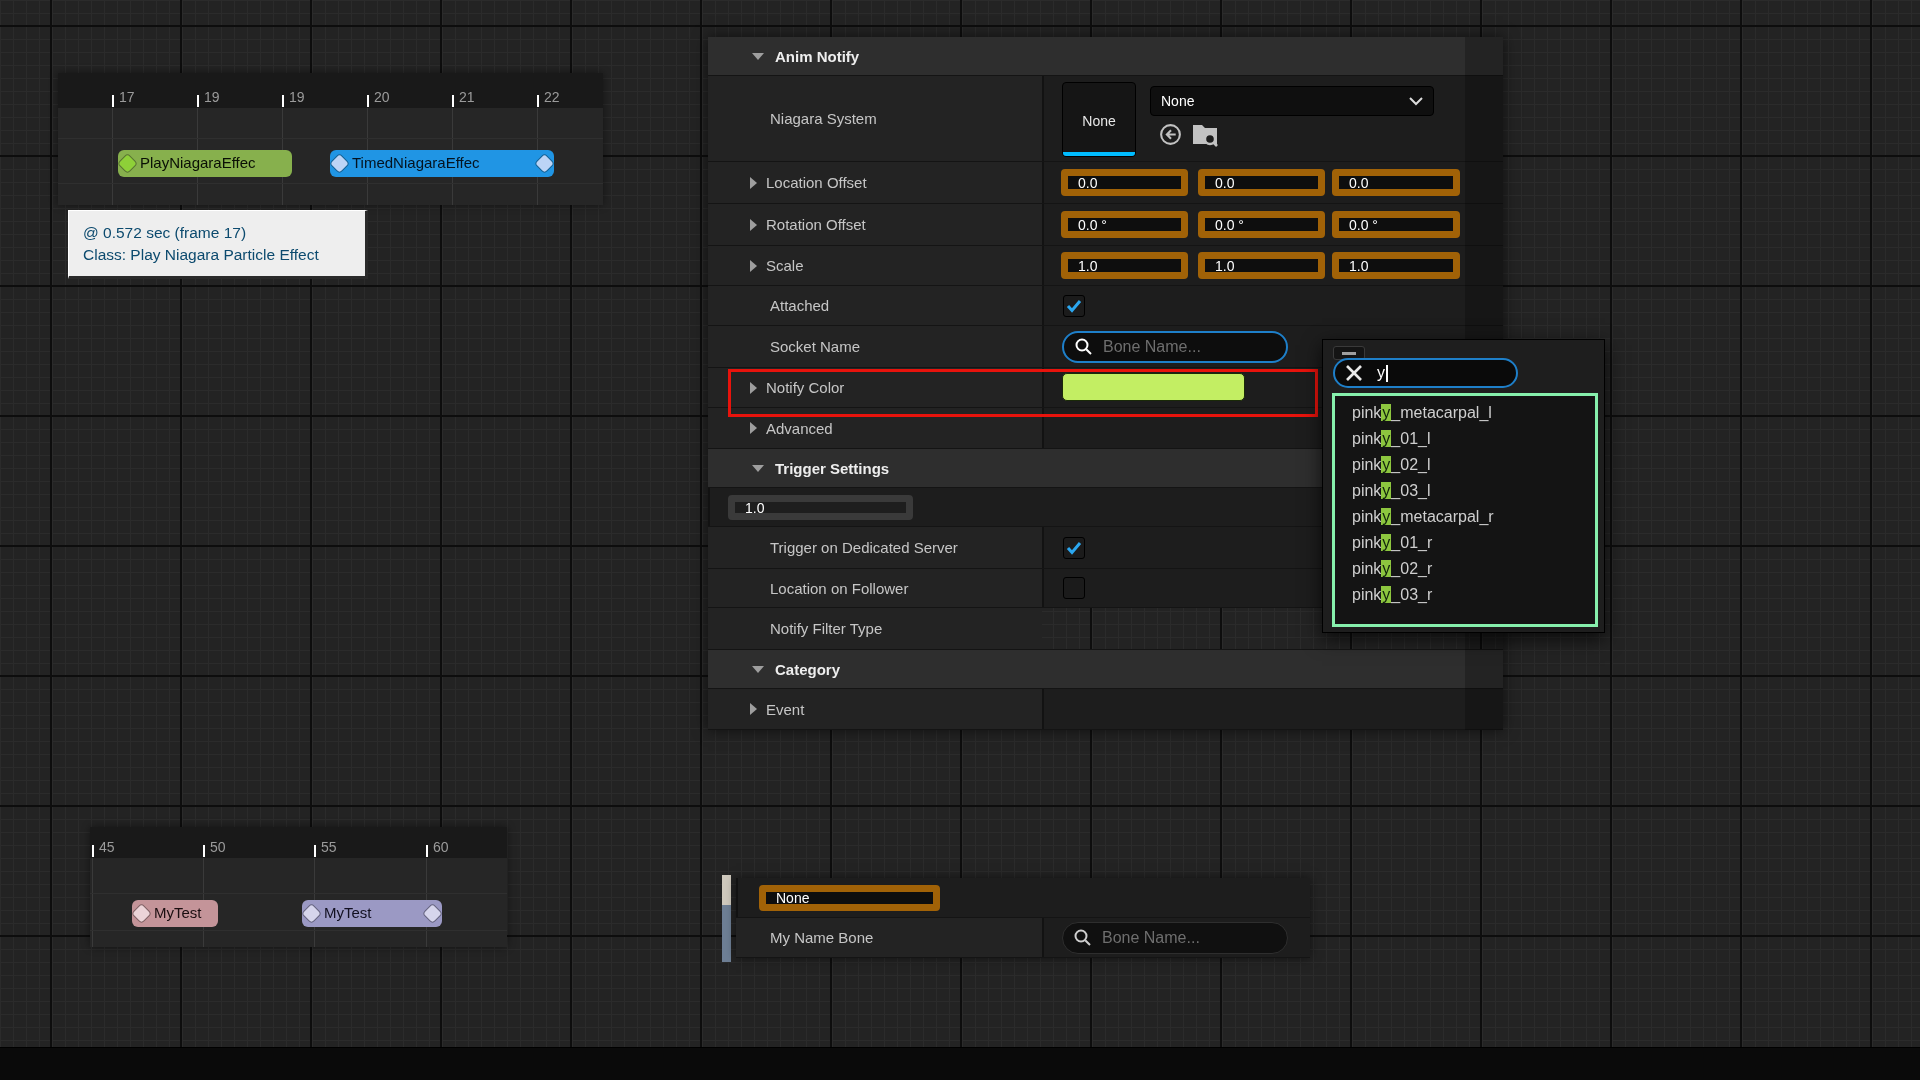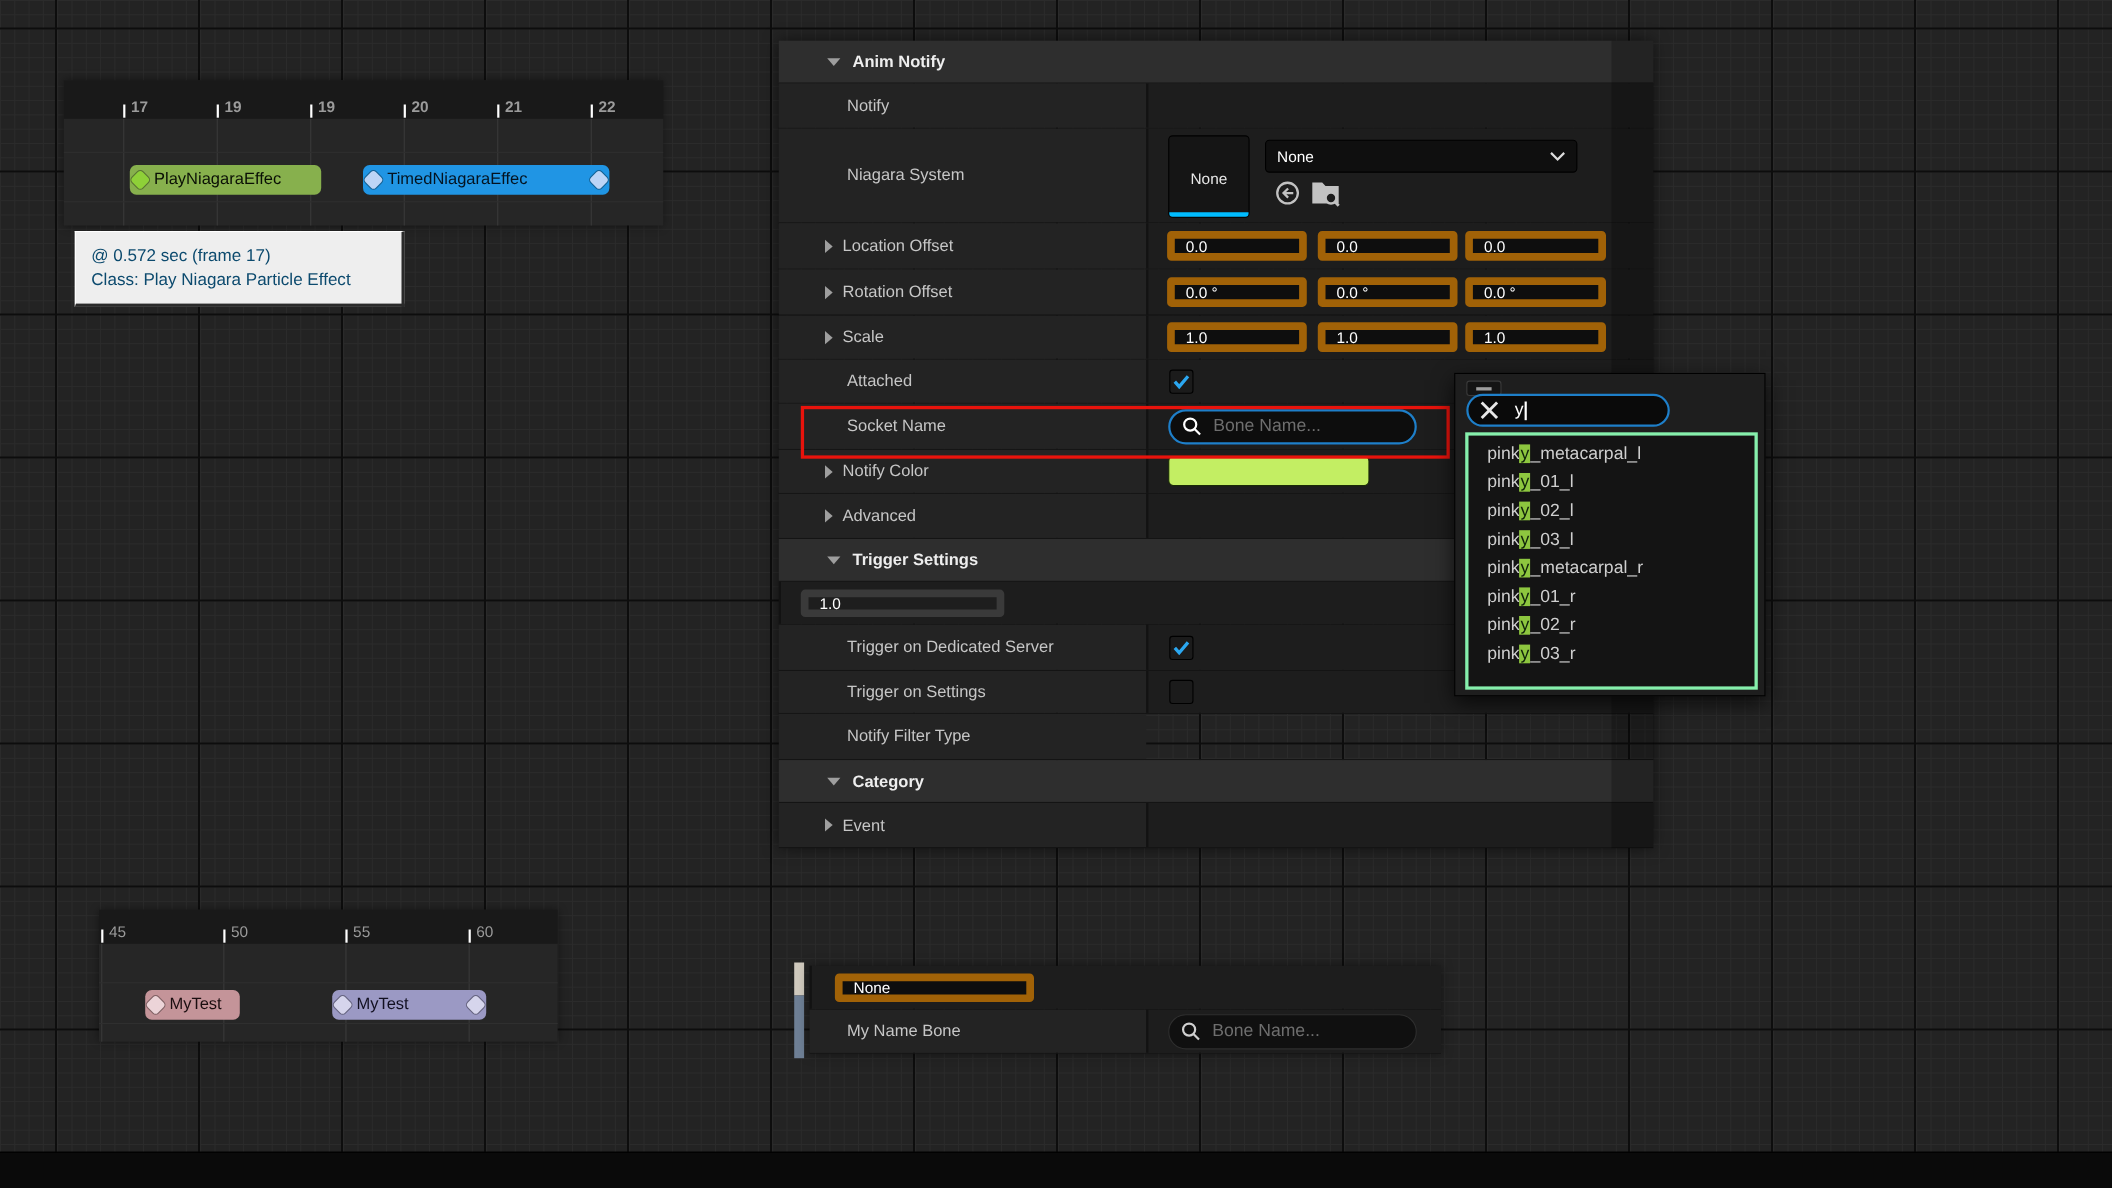--- a/index.html
+++ b/index.html
@@ -75,21 +75,21 @@
   svg{display:block;}
 </style>
 </head>
 <body>
 
 <div class="canvas">
 
   <div class="bottom-band"></div>
 
   <div class="tl" style="left:58px;top:73px;width:545px;height:132px;">
-    <div class="hdr-band" style="height:35px;font-weight:bold;">
+    <div class="hdr-band" style="height:35px;">
       <div class="tick" style="left:54px;">
           <span class="bar"></span>
           <span class="tlabel">17</span>
         </div>
       <div class="tick" style="left:139px;">
           <span class="bar"></span>
           <span class="tlabel">19</span>
         </div>
       <div class="tick" style="left:224px;">
           <span class="bar"></span>
@@ -132,26 +132,20 @@
     <div>Class: Play Niagara Particle Effect</div>
   </div>
 
   <div class="panel">
 
     <div class="sect-hdr" style="height:39px;">
       <span class="tri-down"></span>
       <span class="htxt">Anim Notify</span>
     </div>
 
-    <div class="prow" style="height:41px;">
-      <div class="lbl noexp">
-          <span class="ltxt">Notify</span>
-        </div>
-      <div class="val"></div>
-    </div>
 
     <div class="prow" style="height:86px;">
       <div class="lbl noexp">
           <span class="ltxt">Niagara System</span>
         </div>
       <div class="val">
         <div style="position:absolute;left:18px;top:6px;width:74px;height:75px;background:#151515;border:1px solid #000;border-radius:4px;box-sizing:border-box;">
           <div style="position:absolute;left:0;right:0;top:30px;text-align:center;color:#e8e8e8;font-size:14px;">None</div>
           <div style="position:absolute;left:0;right:0;bottom:0;height:4px;background:#00bcff;border-radius:0 0 3px 3px;"></div>
         </div>
@@ -278,21 +272,21 @@
         <div class="checkbox" style="left:19px;top:10px;">
           <svg width="16" height="14" viewBox="0 0 16 14">
               <path d="M2 7 L6 11.5 L14 2" stroke="#2ba7f0" stroke-width="3" fill="none"></path>
             </svg>
         </div>
       </div>
     </div>
 
     <div class="prow" style="height:39px;">
       <div class="lbl noexp">
-          <span class="ltxt">Trigger on Settings</span>
+          <span class="ltxt">Location on Follower</span>
         </div>
       <div class="val">
         <div class="checkbox" style="left:19px;top:8px;"></div>
       </div>
     </div>
 
     <div class="prow" style="height:42px;">
       <div class="lbl noexp">
           <span class="ltxt">Notify Filter Type</span>
         </div>

